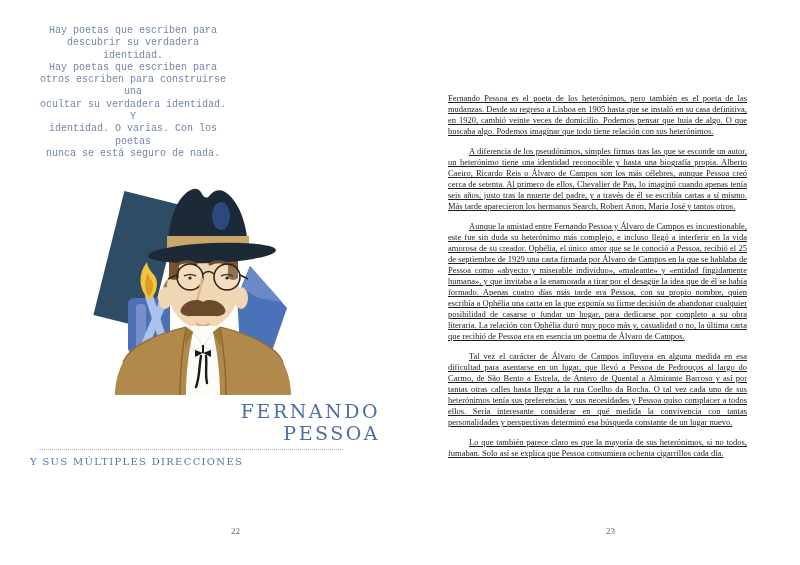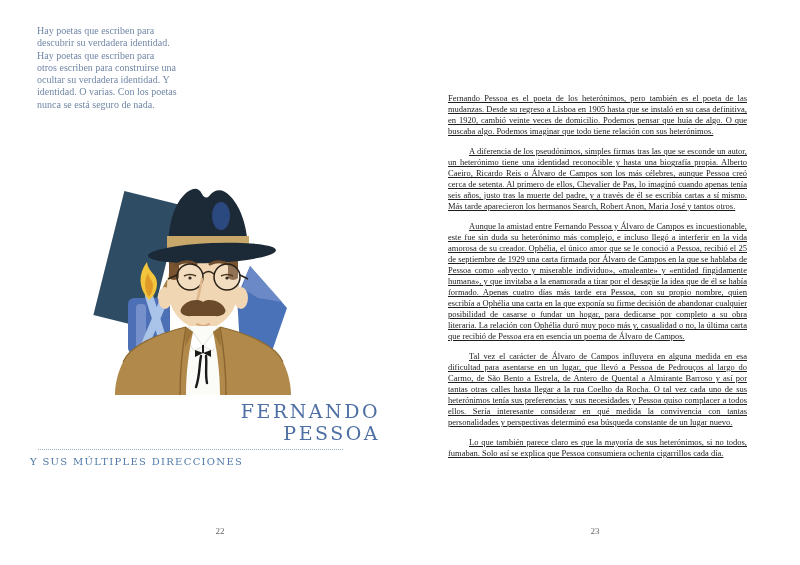--- a/index.html
+++ b/index.html
@@ -3,40 +3,41 @@
 <meta charset="utf-8">
 <style>
   html,body { margin:0; padding:0; background:#ffffff; }
   .spread {
     position:relative; width:800px; height:565px; background:#ffffff;
     overflow:hidden; font-family:"Liberation Serif", serif;
   }
   
   .quote {
     position:absolute; left:37px; top:25px; width:192px;
-    font-family:Liberation Serif, serif; font-size:10px; line-height:12.3px;
+    font-family:Liberation Mono, monospace; font-size:10px; line-height:12.3px;
     color:#7187a6;
+    text-align:center;
   }
   .illustration { position:absolute; left:90px; top:150px; }
   .title-block {
     position:absolute; left:30px; top:401px; width:350px; text-align:right;
     font-family:"DejaVu Serif", serif; color:#4e6fa3;
   }
   .title-line { font-size:19px; letter-spacing:2.5px; line-height:21.5px; font-weight:400; }
   .rule {
     position:absolute; left:38px; top:449px; width:305px; height:0;
     border-top:1px dotted #9db2ca;
   }
   .subtitle {
     position:absolute; left:30px; top:456px; width:350px; text-align:left;
     font-family:"DejaVu Serif", serif; font-size:10px; letter-spacing:1.3px;
     color:#507aa9;
   }
   .pagenum {
-    position:absolute; top:526px; width:40px; text-align:center;
+    position:absolute; top:526px; width:40px; text-align:right;
     font-size:9px; color:#666666; font-family:"Liberation Serif", serif;
   }
   .pagenum.left  { left:200px; }
   .pagenum.right { left:575px; }
   
   .body-text {
     position:absolute; left:448px; top:93px; width:299px;
     font-size:8.5px; line-height:11px; text-align:justify; color:#1d1d1d;text-decoration:underline;
   }
   .body-text p { margin:0 0 9px 0; text-indent:21px; }

